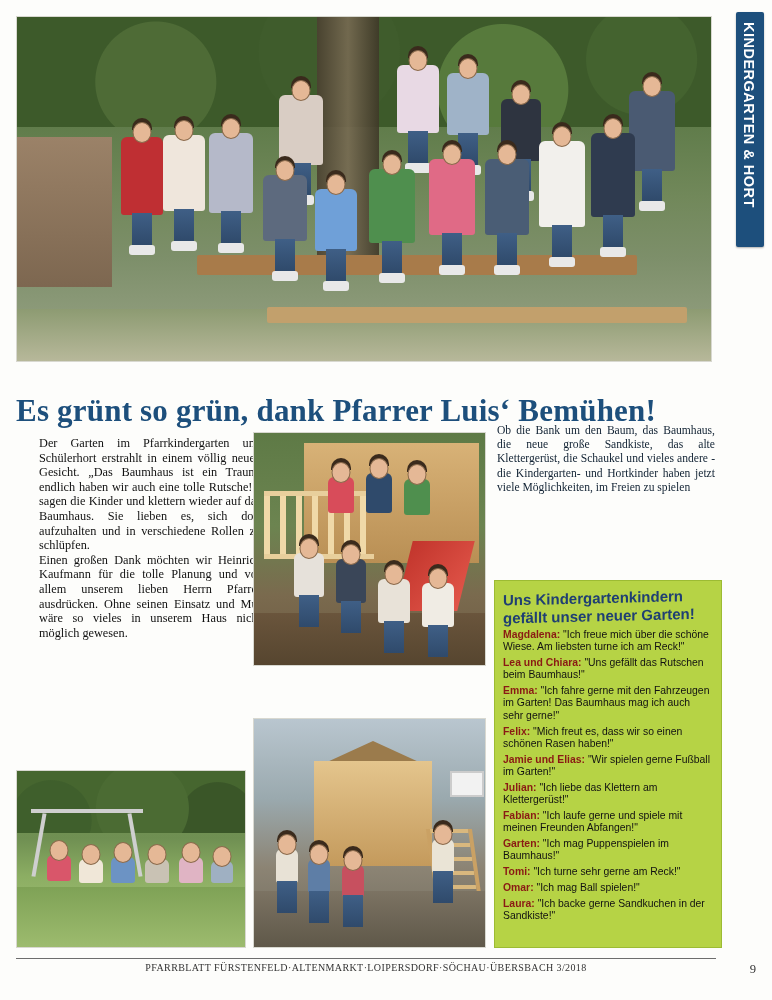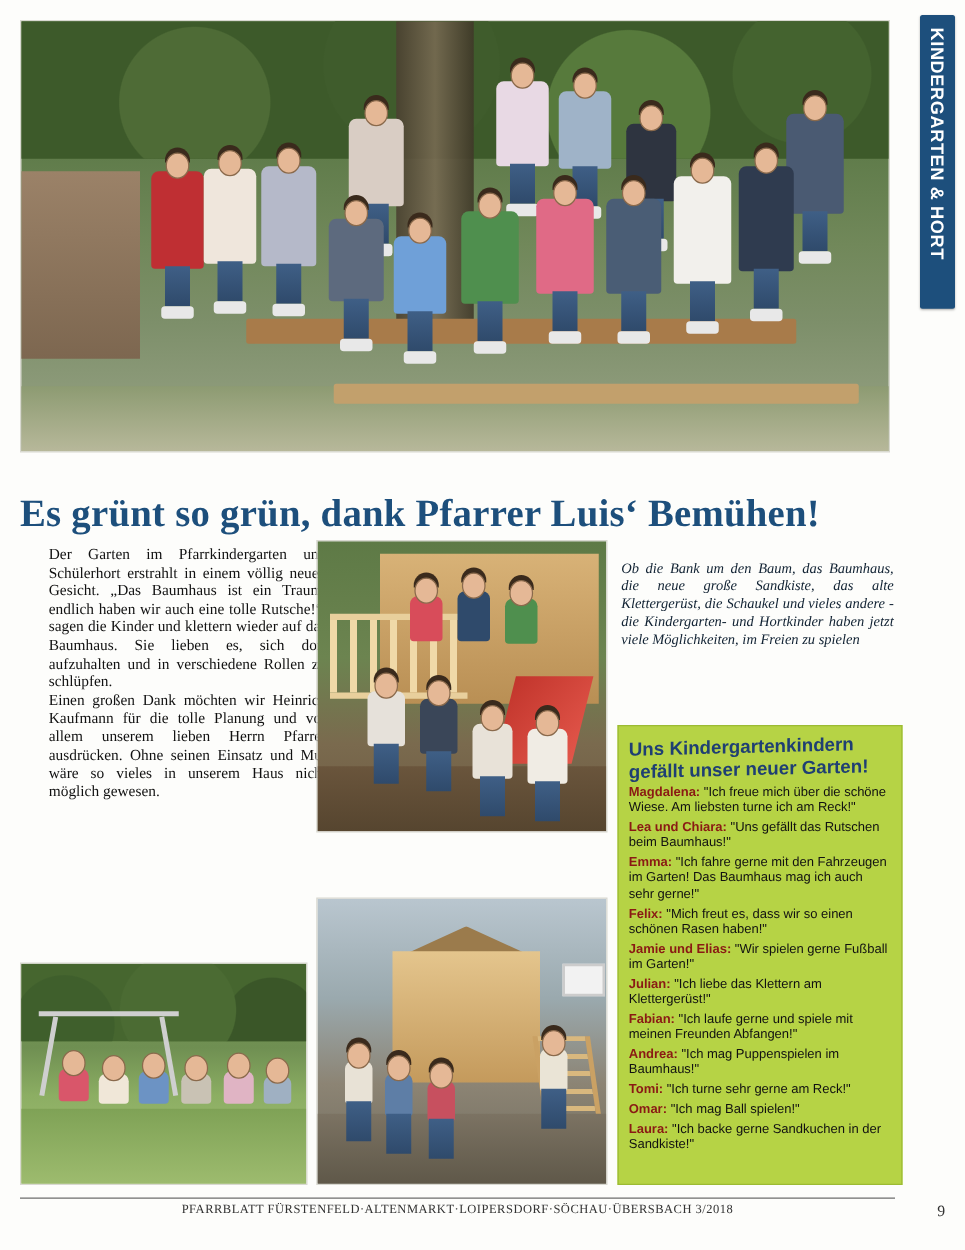--- a/index.html
+++ b/index.html
@@ -140,23 +140,22 @@
     margin-left: 19px;
   }
   #col-left  { left: 20px; top: 436px; width: 222px; }
   #col-left p { margin: 0 0 0 0; text-indent: 0; }
   #signature {
     position: absolute; left: 20px; top: 738px; width: 222px;
     text-align: right; font-weight: bold; font-size: 12.3px;
     font-family: "Liberation Serif", serif;
   }
   #caption-right {
-    position: absolute; left: 497px; top: 448px; width: 218px;
-    font-family: "Liberation Serif", serif;
-    font-style: italic;
+    position: absolute; left: 497px; top: 424px; width: 218px;
+    font-family: "Liberation Serif", serif;
     font-size: 11.6px;
     line-height: 14.2px;
     color: #123;
     text-align: justify;
   }
 
   
   #photo-treehouse {
     left: 253px; top: 432px; width: 231px; height: 232px;
     background: linear-gradient(#5e7a46 0%, #6c8450 40%, #7a6a4e 70%, #6d5a42 100%);
@@ -462,21 +461,21 @@
       </div>
       <div class="q-item">
         <span class="q-name">Julian:</span>
         <span>"Ich liebe das Klettern am Klettergerüst!"</span>
       </div>
       <div class="q-item">
         <span class="q-name">Fabian:</span>
         <span>"Ich laufe gerne und spiele mit meinen Freunden Abfangen!"</span>
       </div>
       <div class="q-item">
-        <span class="q-name">Andrea:</span>
+        <span class="q-name">Garten:</span>
         <span>"Ich mag Puppenspielen im Baumhaus!"</span>
       </div>
       <div class="q-item">
         <span class="q-name">Tomi:</span>
         <span>"Ich turne sehr gerne am Reck!"</span>
       </div>
       <div class="q-item">
         <span class="q-name">Omar:</span>
         <span>"Ich mag Ball spielen!"</span>
       </div>

